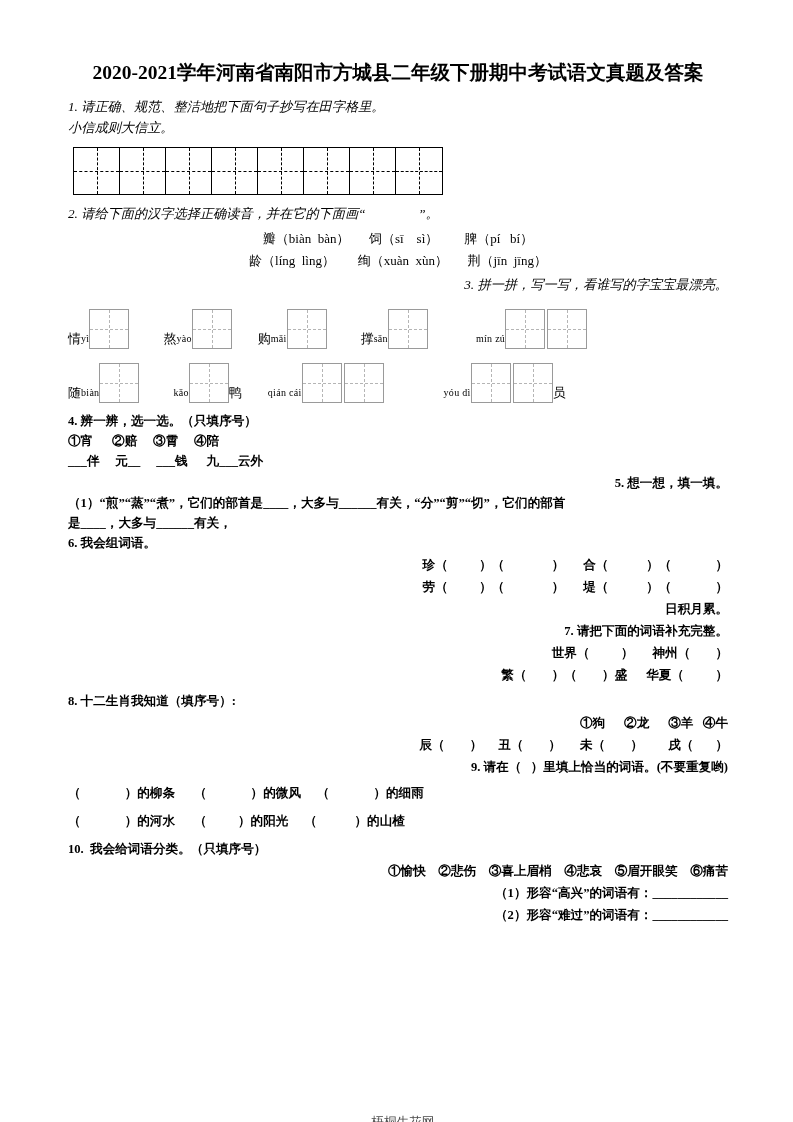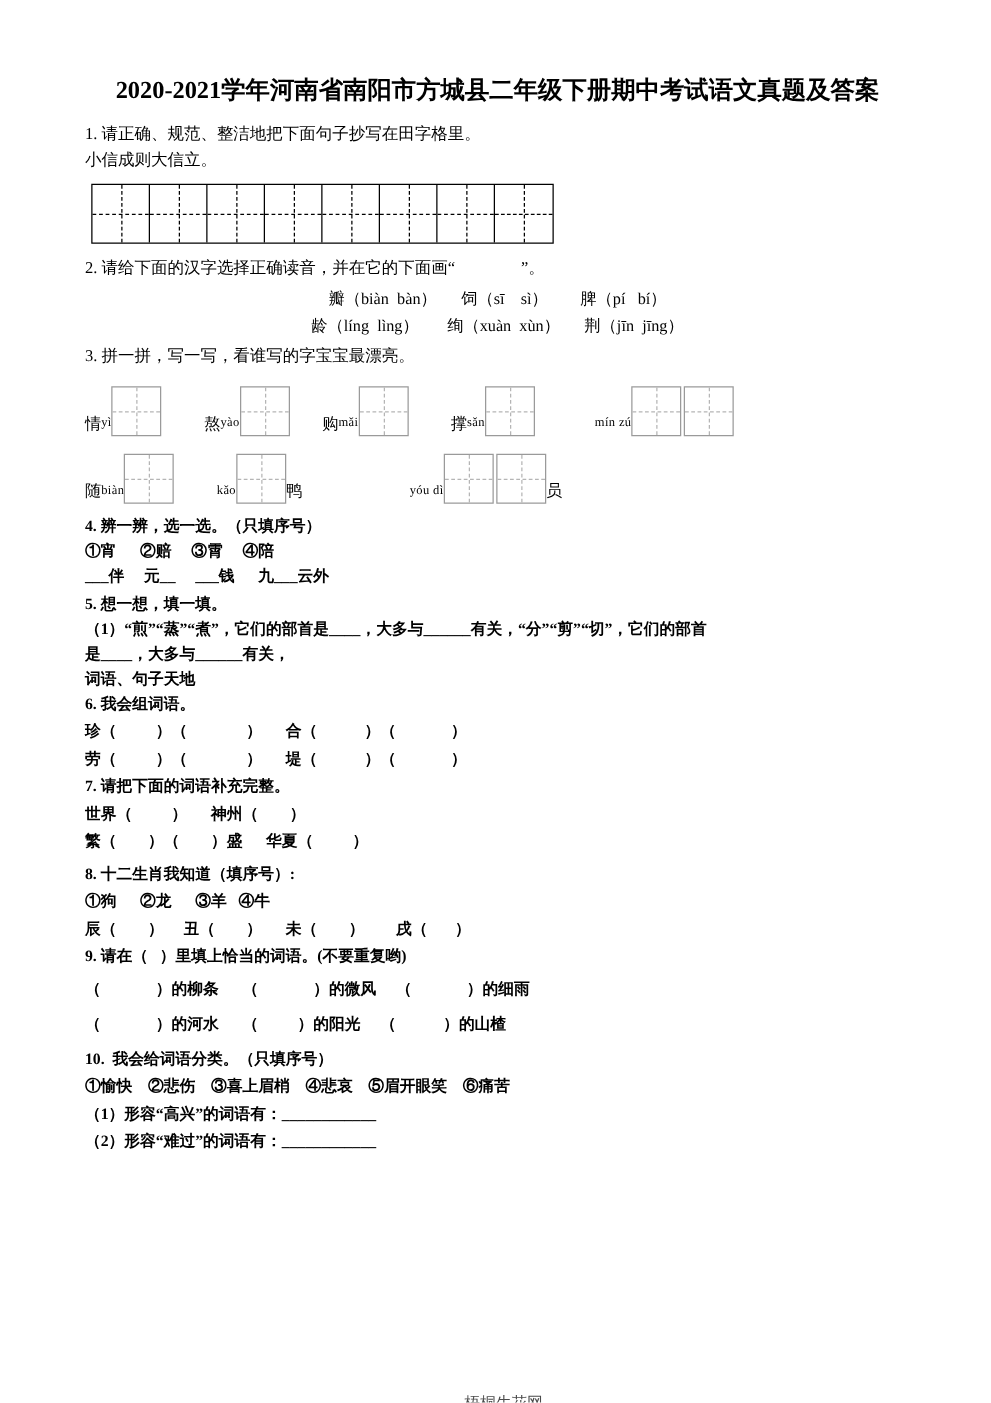--- a/index.html
+++ b/index.html
@@ -39,29 +39,30 @@
     margin: 0 0 6px 0;
     padding: 0 4px;
   }
 
   
   .q {
     font-size: 13.2px;
     line-height: 21px;
     margin: 0;
     white-space: pre-wrap;
+    font-style: italic;
   }
   .q-sm {
     font-size: 12.6px;
     line-height: 20px;
     margin: 0;
     white-space: pre-wrap;
     font-weight: bold;
   }
-  .pad-t-2 { padding-top: 2px; }
+  .pad-t-2 { padding-top: 2px; text-align: right; }
   .pad-t-4 { padding-top: 4px; }
   .pad-t-6 { padding-top: 6px; }
   .pad-t-8 { padding-top: 8px; }
 
   
   .tzg-strip {
     display: flex;
     margin: 9px 0 0 5px;
     border: 1.6px solid #000;
     width: 368px;
@@ -240,44 +241,51 @@
         <span class="pyl">biàn</span>
         <div class="tzg-box"></div>
       </div>
       <div class="gap-m"></div>
       <div class="write-item">
         <span class="pyl">kǎo</span>
         <div class="tzg-box"></div>
         <span class="trail">鸭</span>
       </div>
       <div class="gap-s"></div>
+      <div class="write-item">
+        <span class="pyl">qián cái</span>
+        <div class="tzg-pair">
+          <div class="tzg-box"></div>
+          <div class="tzg-box"></div>
+        </div>
+      </div>
       <div class="gap-xl"></div>
       <div class="write-item">
         <span class="pyl">yóu dì</span>
         <div class="tzg-pair">
           <div class="tzg-box"></div>
           <div class="tzg-box"></div>
         </div>
         <span class="trail">员</span>
       </div>
     </div>
 
     <p class="q-sm pad-t-8">4. 辨一辨，选一选。（只填序号）</p>
     <p class="q-sm">①宵      ②赔     ③霄     ④陪</p>
     <p class="q-sm">___伴     元__     ___钱      九___云外</p>
 
     <p class="q-sm pad-t-2">5. 想一想，填一填。</p>
     <p class="q-sm">（1）“煎”“蒸”“煮”，它们的部首是____，大多与______有关，“分”“剪”“切”，它们的部首</p>
     <p class="q-sm">是____，大多与______有关，</p>
 
-    <p class="q-sm">词语、句子天地</p>
 
     <p class="q-sm">6. 我会组词语。</p>
     <p class="q-sm pad-t-2">珍（          ）（               ）      合（            ）（              ）</p>
     <p class="q-sm pad-t-2">劳（          ）（               ）      堤（            ）（              ）</p>
+    <p class="q-sm pad-t-2">日积月累。</p>
 
     <p class="q-sm pad-t-2">7. 请把下面的词语补充完整。</p>
     <p class="q-sm pad-t-2">世界（          ）      神州（        ）</p>
     <p class="q-sm pad-t-2">繁（        ）（        ）盛      华夏（          ）</p>
 
     <p class="q-sm pad-t-6">8. 十二生肖我知道（填序号）:</p>
     <p class="q-sm pad-t-2">①狗      ②龙      ③羊   ④牛</p>
     <p class="q-sm pad-t-2">辰（        ）     丑（        ）      未（        ）        戌（       ）</p>
 
     <p class="q-sm pad-t-2">9. 请在（   ）里填上恰当的词语。(不要重复哟)</p>

